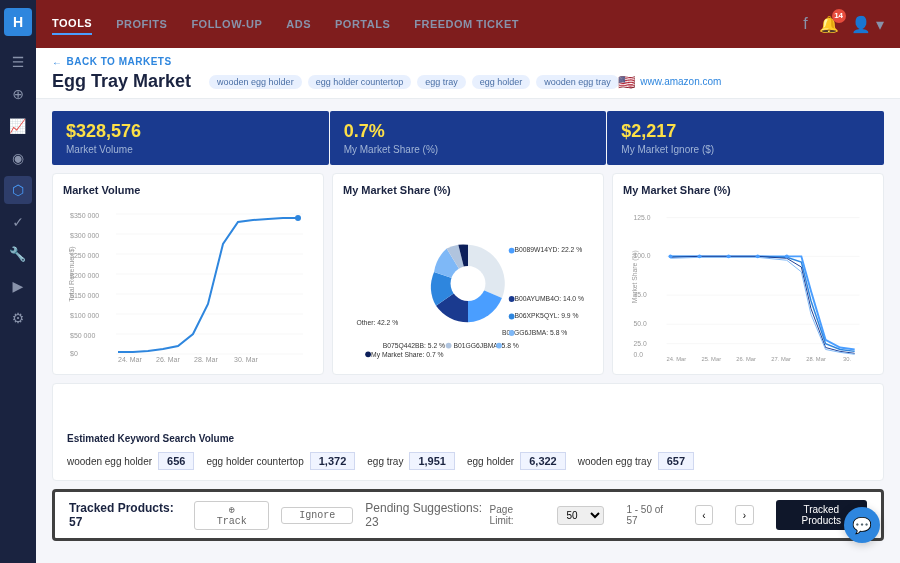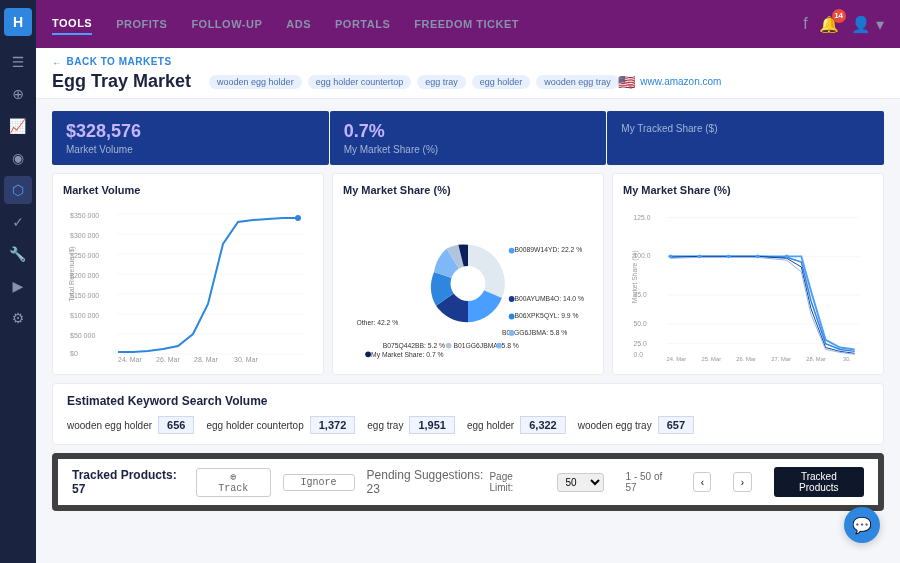--- a/index.html
+++ b/index.html
@@ -40,21 +40,21 @@
     
     .main {
       flex: 1;
       display: flex;
       flex-direction: column;
       overflow: hidden;
     }
 
     
     .top-nav {
-      background: #701a75;
+      background: #7f1d1d;
       height: 48px;
       display: flex;
       align-items: center;
       justify-content: space-between;
       padding: 0 16px;
       flex-shrink: 0;
     }
     .nav-links {
       display: flex;
       gap: 24px;
@@ -161,21 +161,21 @@
     }
     .stat-card {
       background: #1a3a8f;
       padding: 10px 14px;
       color: white;
       border-radius: 2px;
     }
     .stat-value {
       font-size: 18px;
       font-weight: bold;
-      color: #c4b5fd;
+      color: #fde047;
     }
     .stat-label {
       font-size: 10px;
       color: #a0b4d6;
       margin-top: 2px;
     }
 
     
     .charts-row {
       display: grid;
@@ -202,24 +202,25 @@
 
     
     .keyword-section {
       background: white;
       margin: 0 16px 8px;
       padding: 10px 14px;
       border-radius: 4px;
       border: 1px solid #e8ecf0;
     }
     .keyword-title {
-      font-size: 12px;
+      font-size: 10px;
       font-weight: 600;
       color: #1a2340;
       margin-bottom: 8px;
+      margin-top: 39px;
     }
     .keyword-items {
       display: flex;
       gap: 12px;
       flex-wrap: wrap;
     }
     .keyword-item {
       display: flex;
       align-items: center;
       gap: 6px;
@@ -237,21 +238,21 @@
       font-size: 11px;
       font-weight: 600;
     }
 
     
     .tracked-section {
       background: white;
       margin: 0 16px 8px;
       padding: 8px 14px;
       border-radius: 4px;
-      border: 6px solid #404040;
+      border: 3px solid #404040;
       display: flex;
       align-items: center;
       justify-content: space-between;
     }
     .tracked-title {
       font-size: 12px;
       font-weight: 600;
       color: #1a2340;
     }
     .track-btn {
@@ -386,21 +387,22 @@
     <div class="stats-row">
       <div class="stat-card">
         <div class="stat-value">$328,576</div>
         <div class="stat-label">Market Volume</div>
       </div>
       <div class="stat-card">
         <div class="stat-value">0.7%</div>
         <div class="stat-label">My Market Share (%)</div>
       </div>
       <div class="stat-card">
-        <div class="stat-label">My Tracked Share ($)</div>
+        <div class="stat-value">$2,217</div>
+        <div class="stat-label">My Market Ignore ($)</div>
       </div>
     </div>
 
     <div class="charts-row">
 
       <div class="chart-card">
         <div class="chart-title">Market Volume</div>
         <div class="chart-area">
           <svg width="100%" height="160" viewBox="0 0 240 160">
 

